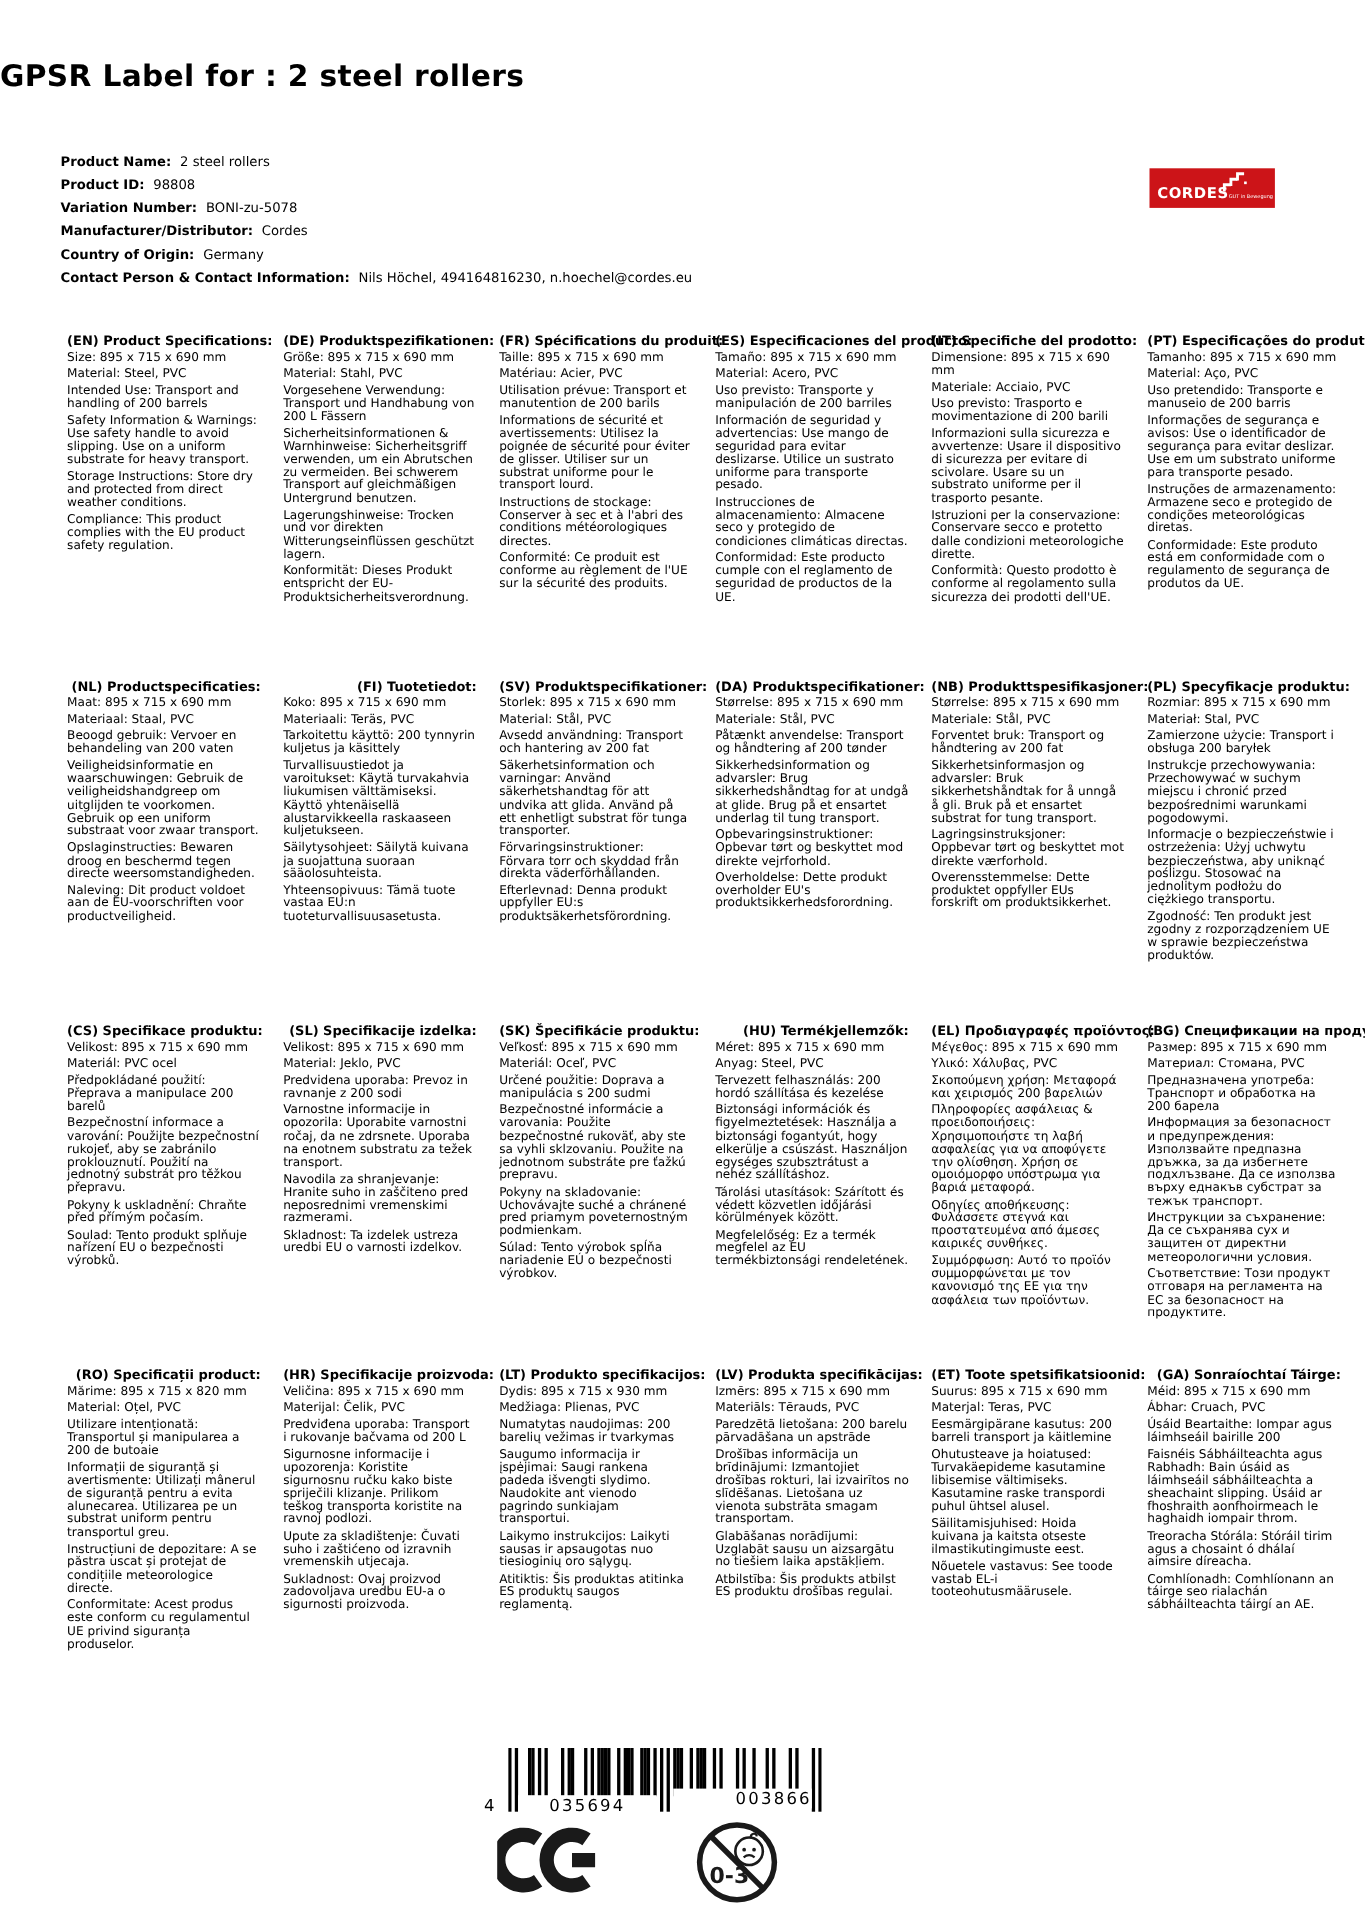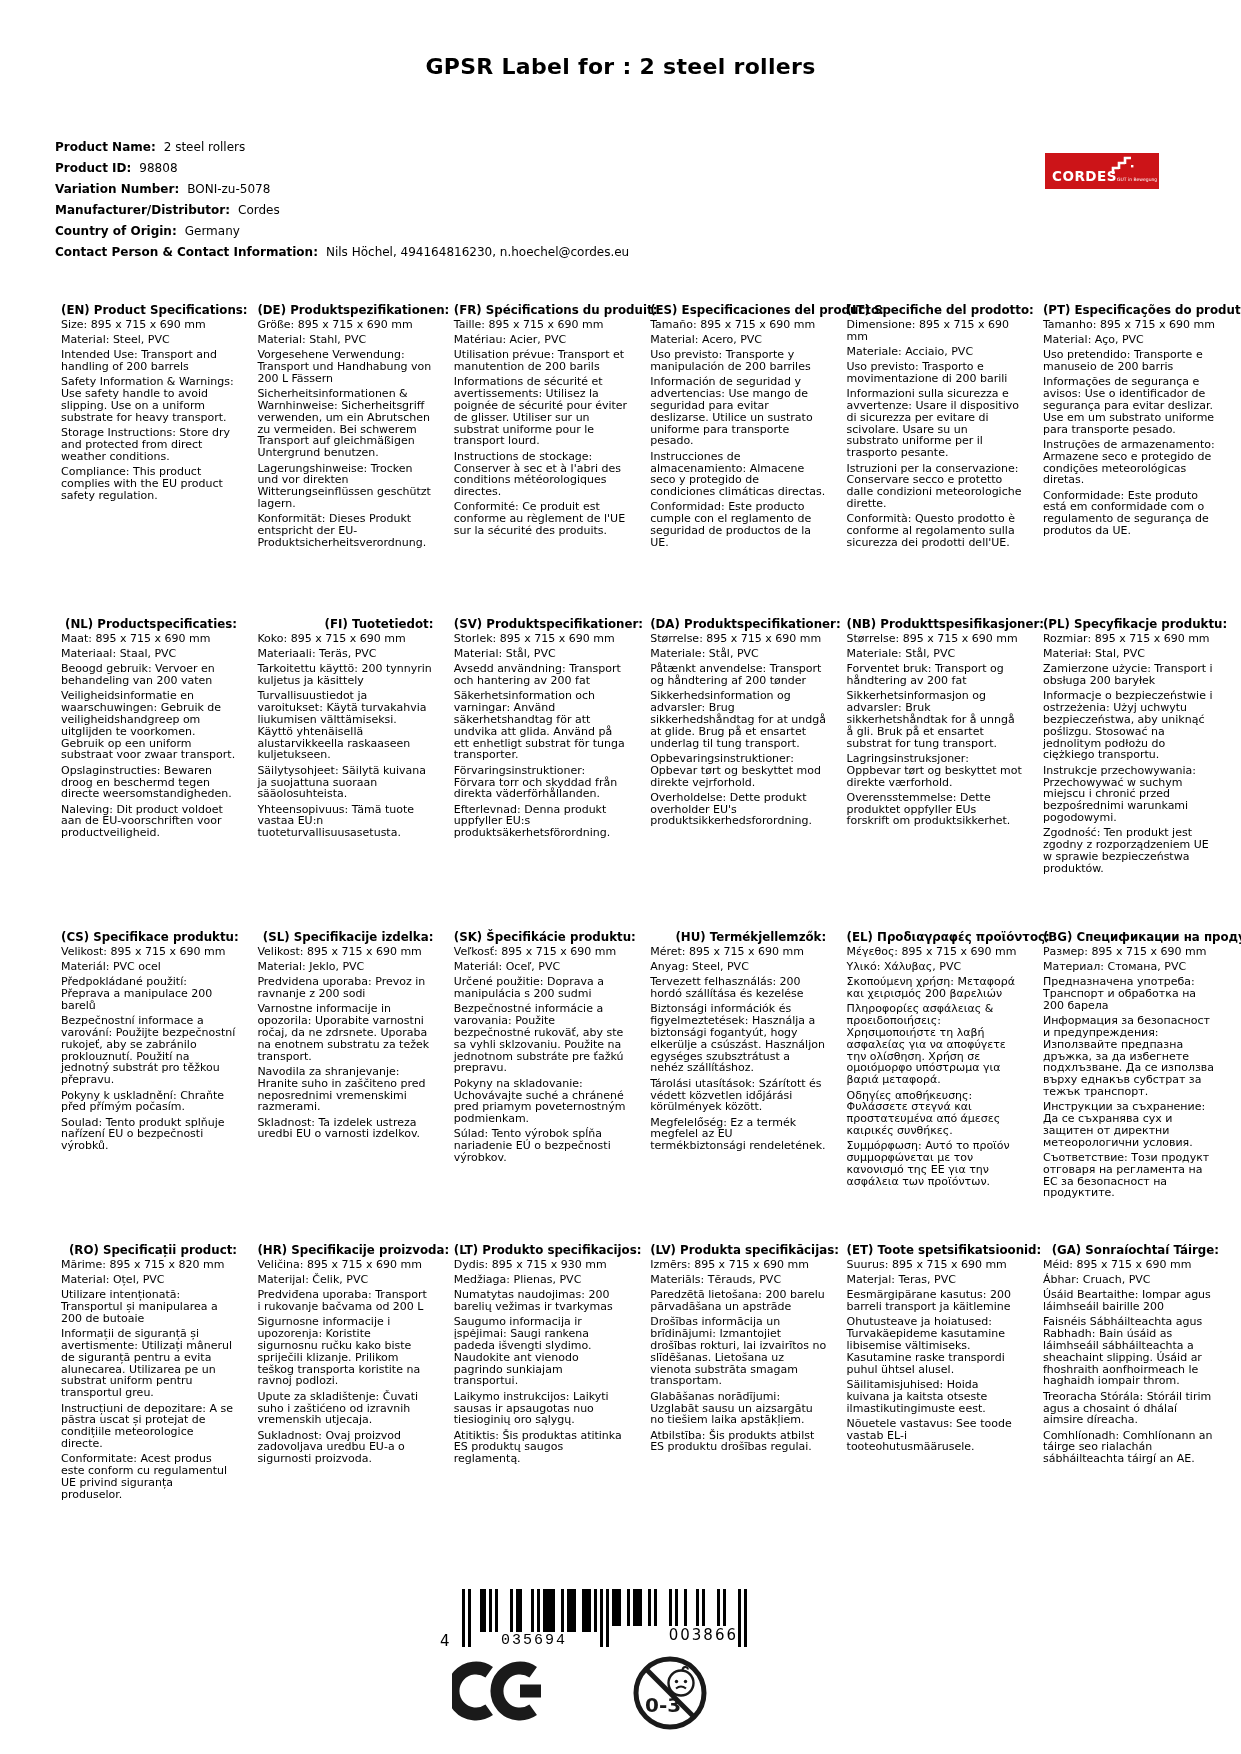--- a/index.html
+++ b/index.html
@@ -4,21 +4,21 @@
 <style>
   html,body { margin:0; padding:0; background:#e8e8e8; }
   .page {
     position:relative; width:1241px; height:1754px; margin:0 auto;
     background:#ffffff; color:#000;
     font-family:"DejaVu Sans", sans-serif;
     overflow:hidden;
   }
   .title {
     position:absolute; top:54px; left:0; width:100%;
-    text-align:center; font-size:22px; font-weight:bold; letter-spacing:0.3px;
+    font-size:27px; font-weight:bold; letter-spacing:0.3px;
   }
   .product-info { position:absolute; left:55px; top:137px; font-size:12px; line-height:21px; }
   .info-row { white-space:nowrap; }
   .info-label { font-weight:bold; margin-right:8px; }
   .logo {
     position:absolute; left:1045px; top:153px; width:114px; height:36px;
   }
   .logo-bg { position:absolute; inset:0; }
   .logo-text { position:absolute; left:7px; bottom:5px; color:#fff; font-weight:bold; font-size:13.5px; letter-spacing:0.5px; }
   .logo-tagline { position:absolute; left:72px; bottom:7px; color:#fff; font-size:4.5px; white-space:nowrap; }
@@ -31,21 +31,21 @@
     grid-template-rows:314px 313px 313px auto;
   }
   .spec-block { width:176px; font-size:11px; line-height:11.8px; }
   .spec-heading { font-weight:bold; font-size:11.8px; white-space:nowrap; margin-bottom:2px;text-align:right; }
   .spec-par { margin:0 0 3.5px 0; }
 
   .barcode { position:absolute; left:440px; top:1589px; width:310px; height:64px; }
   .barcode-bars { position:absolute; left:22px; top:0; }
   .bc-digit { position:absolute; font-size:15px; letter-spacing:2px; background:#fff; }
   .bc-prefix { left:0; top:43px; letter-spacing:0; background:transparent; }
-  .bc-left  { left:31px;  top:43px; width:126px; text-align:center; height:18px;font-family:Liberation Mono, monospace; }
+  .bc-left  { left:31px;  top:43px; width:126px; text-align:center; height:18px; }
   .bc-right { left:172px; top:37px; width:126px; text-align:right; height:18px; }
 
   .ce-mark { position:absolute; left:452px; top:1658px; }
   .age-warning { position:absolute; left:631px; top:1654px; }
   .age-label { font-family:"DejaVu Sans", sans-serif; font-weight:bold; font-size:20px; }
 </style>
 </head>
 <body>
 
 <div class="page">
@@ -171,22 +171,22 @@
         <p class="spec-par">Forventet bruk: Transport og håndtering av 200 fat</p>
         <p class="spec-par">Sikkerhetsinformasjon og advarsler: Bruk sikkerhetshåndtak for å unngå å gli. Bruk på et ensartet substrat for tung transport.</p>
         <p class="spec-par">Lagringsinstruksjoner: Oppbevar tørt og beskyttet mot direkte værforhold.</p>
         <p class="spec-par">Overensstemmelse: Dette produktet oppfyller EUs forskrift om produktsikkerhet.</p>
       </div>
       <div class="spec-block">
         <div class="spec-heading">(PL) Specyfikacje produktu:</div>
         <p class="spec-par">Rozmiar: 895 x 715 x 690 mm</p>
         <p class="spec-par">Materiał: Stal, PVC</p>
         <p class="spec-par">Zamierzone użycie: Transport i obsługa 200 baryłek</p>
+        <p class="spec-par">Instrukcje przechowywania: Przechowywać w suchym miejscu i chronić przed bezpośrednimi warunkami pogodowymi.</p>
         <p class="spec-par">Informacje o bezpieczeństwie i ostrzeżenia: Użyj uchwytu bezpieczeństwa, aby uniknąć poślizgu. Stosować na jednolitym podłożu do ciężkiego transportu.</p>
-        <p class="spec-par">Instrukcje przechowywania: Przechowywać w suchym miejscu i chronić przed bezpośrednimi warunkami pogodowymi.</p>
         <p class="spec-par">Zgodność: Ten produkt jest zgodny z rozporządzeniem UE w sprawie bezpieczeństwa produktów.</p>
       </div>
       <div class="spec-block">
         <div class="spec-heading">(CS) Specifikace produktu:</div>
         <p class="spec-par">Velikost: 895 x 715 x 690 mm</p>
         <p class="spec-par">Materiál: PVC ocel</p>
         <p class="spec-par">Předpokládané použití: Přeprava a manipulace 200 barelů</p>
         <p class="spec-par">Bezpečnostní informace a varování: Použijte bezpečnostní rukojeť, aby se zabránilo proklouznutí. Použití na jednotný substrát pro těžkou přepravu.</p>
         <p class="spec-par">Pokyny k uskladnění: Chraňte před přímým počasím.</p>
         <p class="spec-par">Soulad: Tento produkt splňuje nařízení EU o bezpečnosti výrobků.</p>

